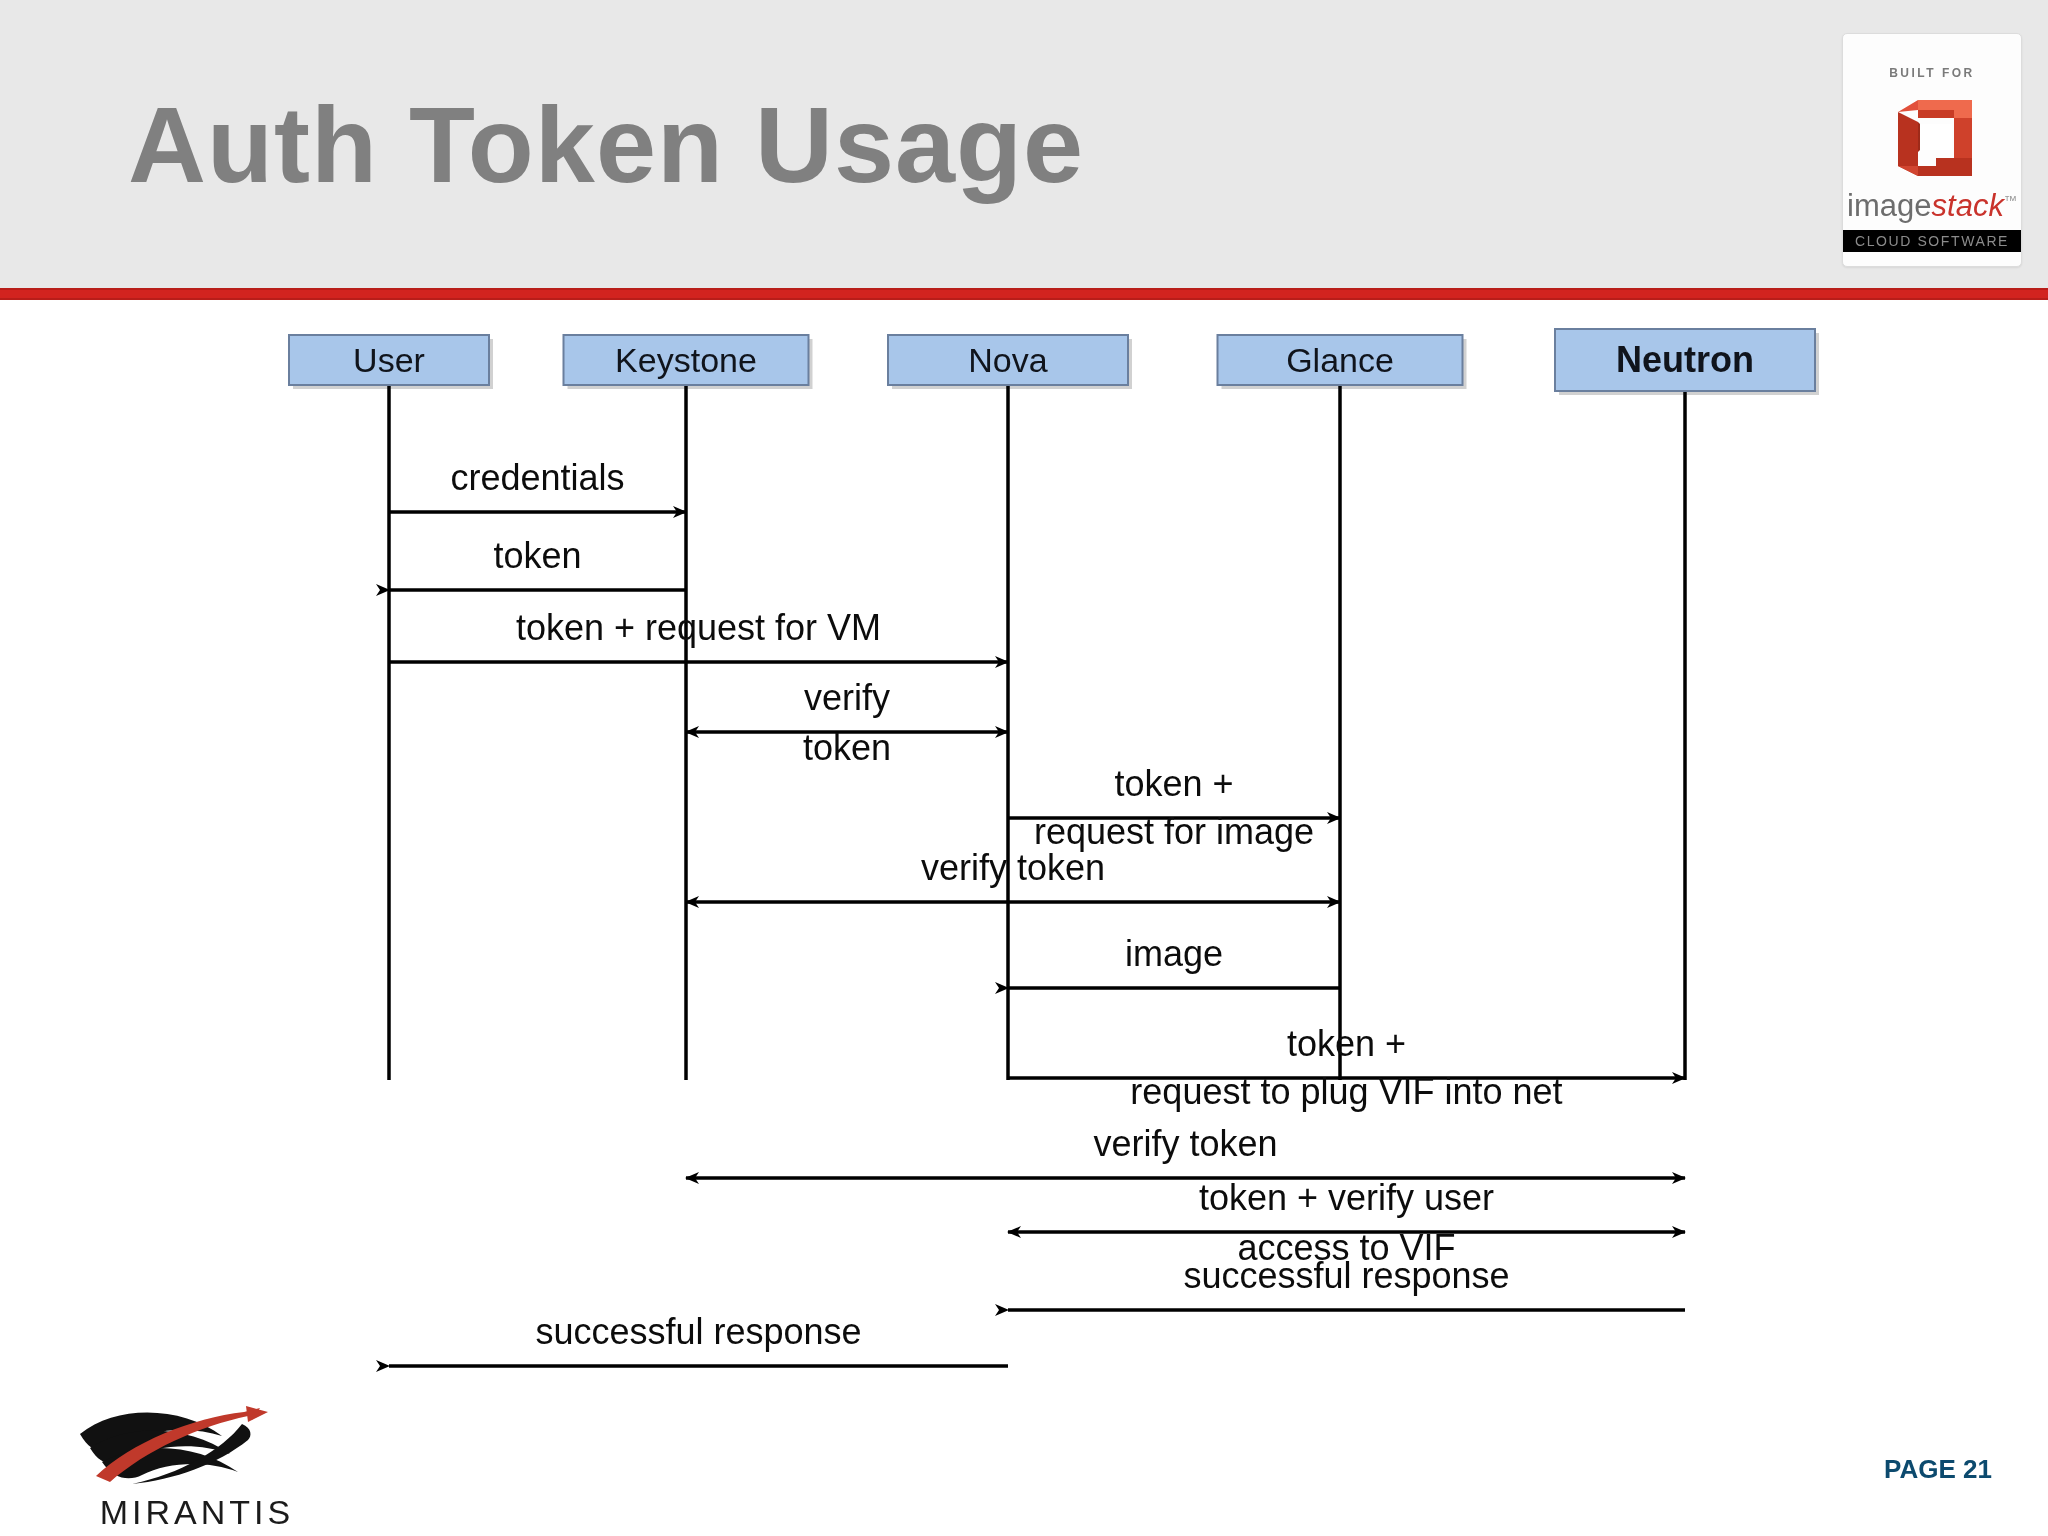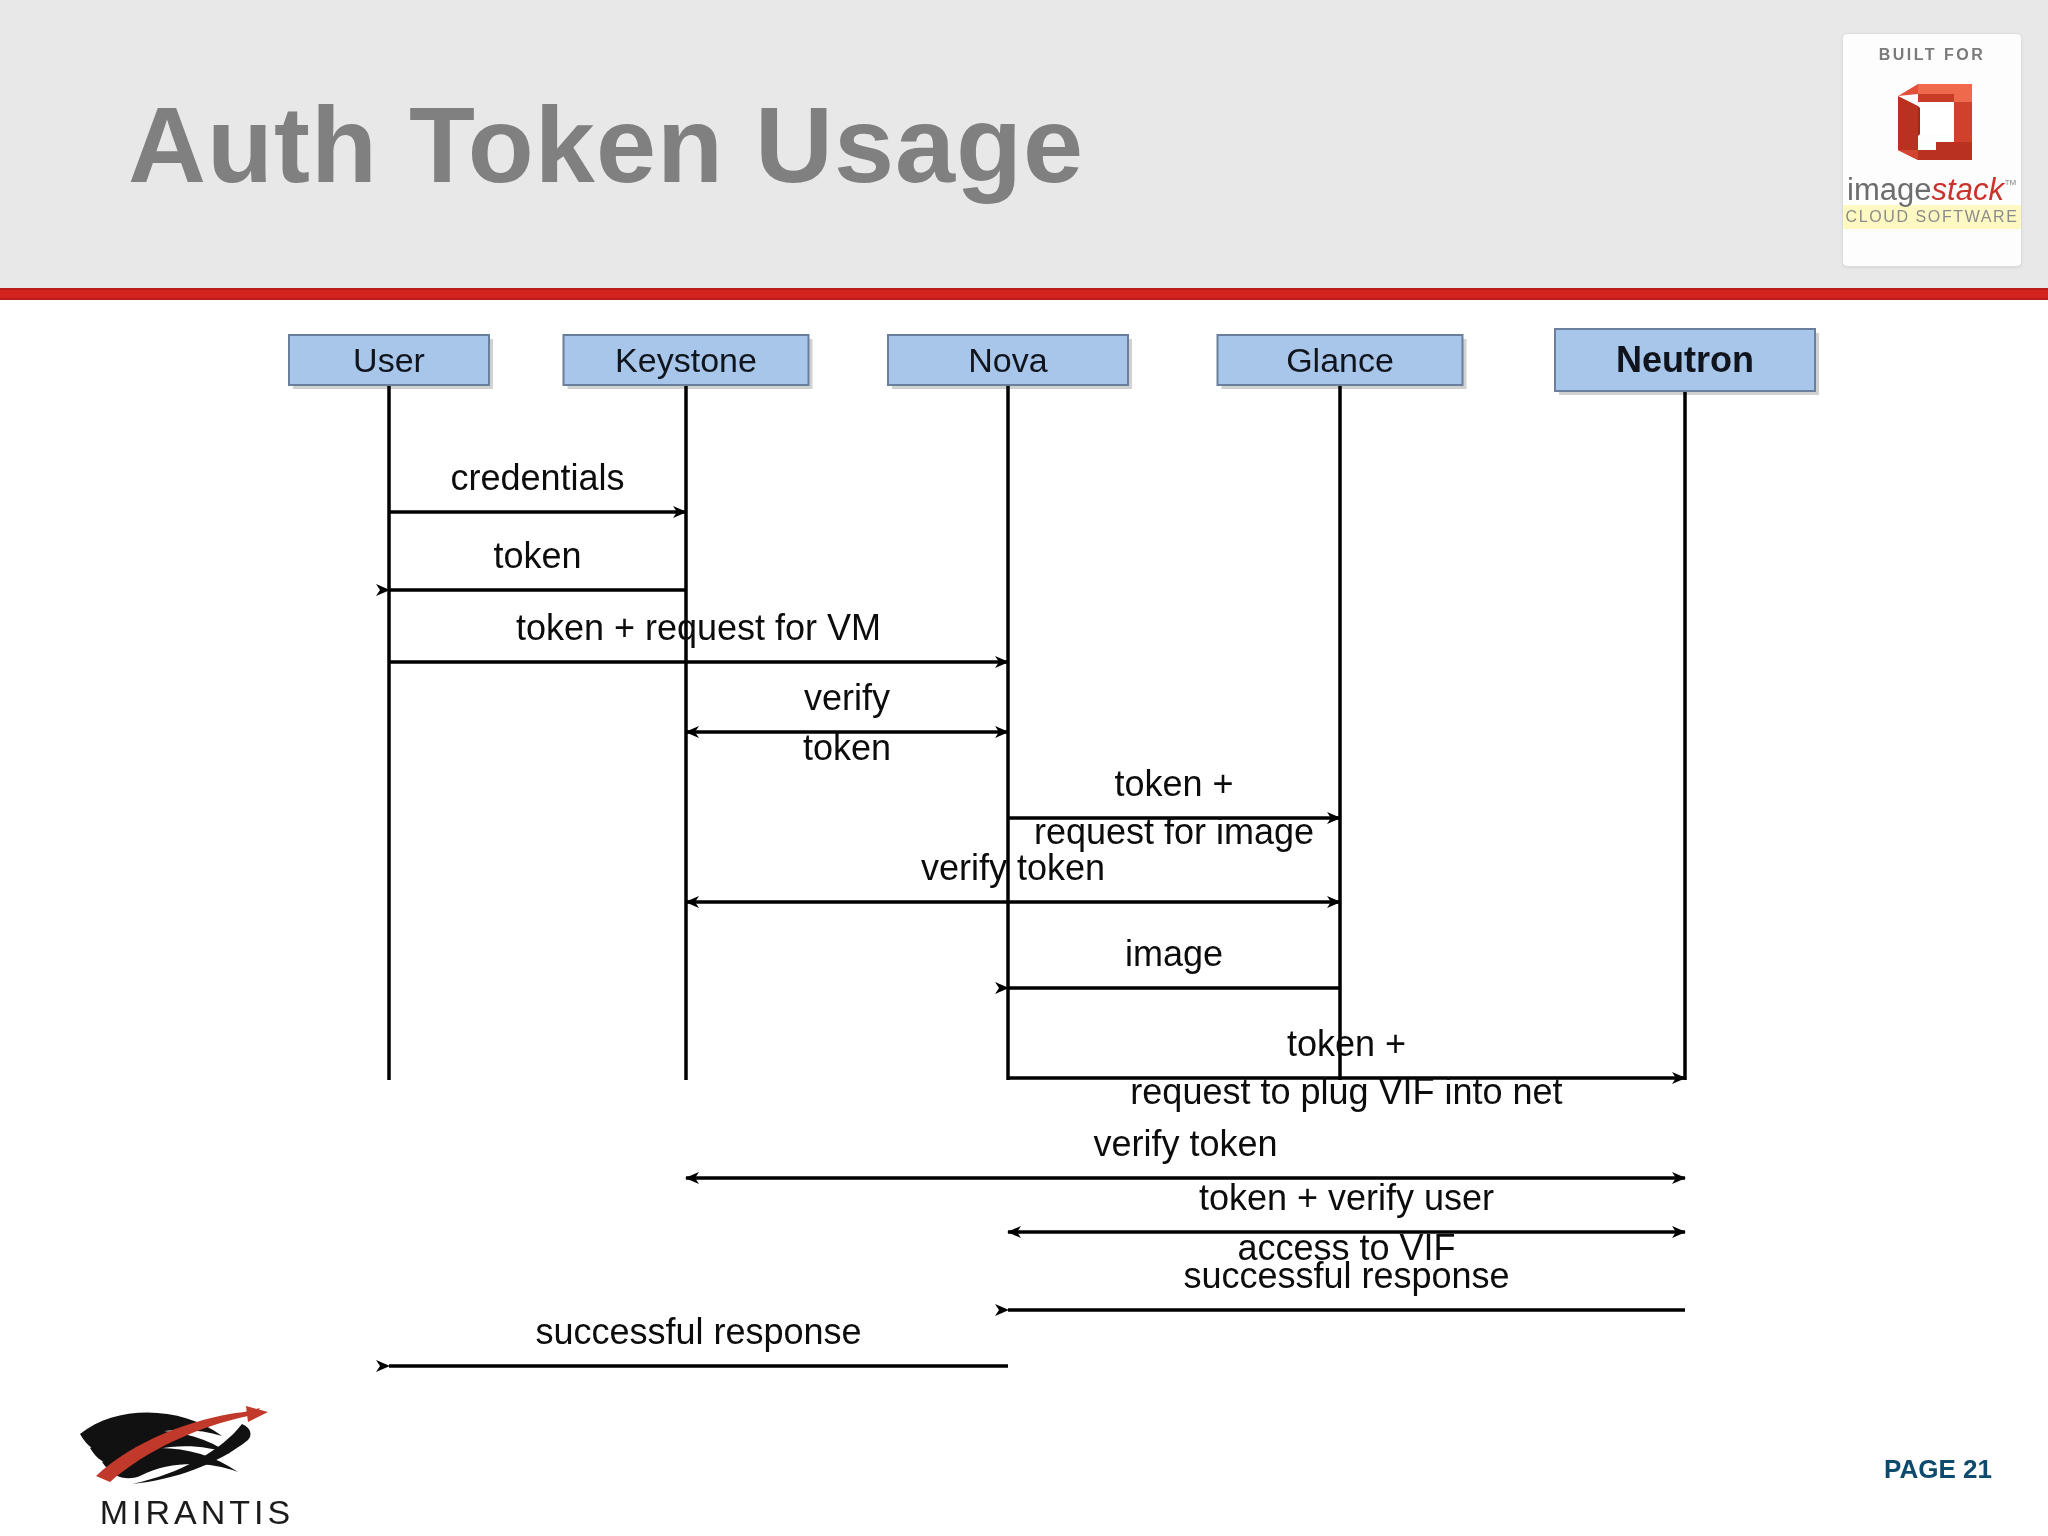--- a/index.html
+++ b/index.html
@@ -33,33 +33,33 @@
 
   
   #openstack-badge{
     position:absolute;left:1842px;top:33px;width:178px;height:232px;
     background:#fdfdfd;border:1px solid #dcdcdc;border-radius:5px;
     box-shadow:0 1px 2px rgba(0,0,0,.08);
     text-align:center;
     overflow:hidden;
   }
   #badge-builtfor{
-    margin-top:12px;font-size:16px;letter-spacing:2.5px;
+    margin-top:32px;font-size:12px;letter-spacing:2.5px;
     color:#7a7a7a;font-weight:bold;
   }
   #badge-cube{margin:12px auto 0;width:96px;height:86px;}
   #badge-openstack{
     margin-top:8px;font-size:31px;line-height:1;
     color:#6d6d6d;font-weight:normal;
   }
   #badge-openstack .os-b{color:#c9332c;font-style:italic;}
   #badge-openstack .os-tm{font-size:13px;vertical-align:super;color:#999;}
   #badge-cloudsw{
-    margin-top:0;font-size:16px;letter-spacing:1.6px;
-    color:#8b8b8b;background:#fef9c3;padding:3px 0;
+    margin-top:9px;font-size:14px;letter-spacing:1.6px;
+    color:#8b8b8b;background:#000000;padding:3px 0;
   }
 
   
   #diagram{
     position:absolute;left:0;top:300px;width:2048px;height:1110px;
   }
   #diagram-svg{display:block;}
 
   
   #footer{

